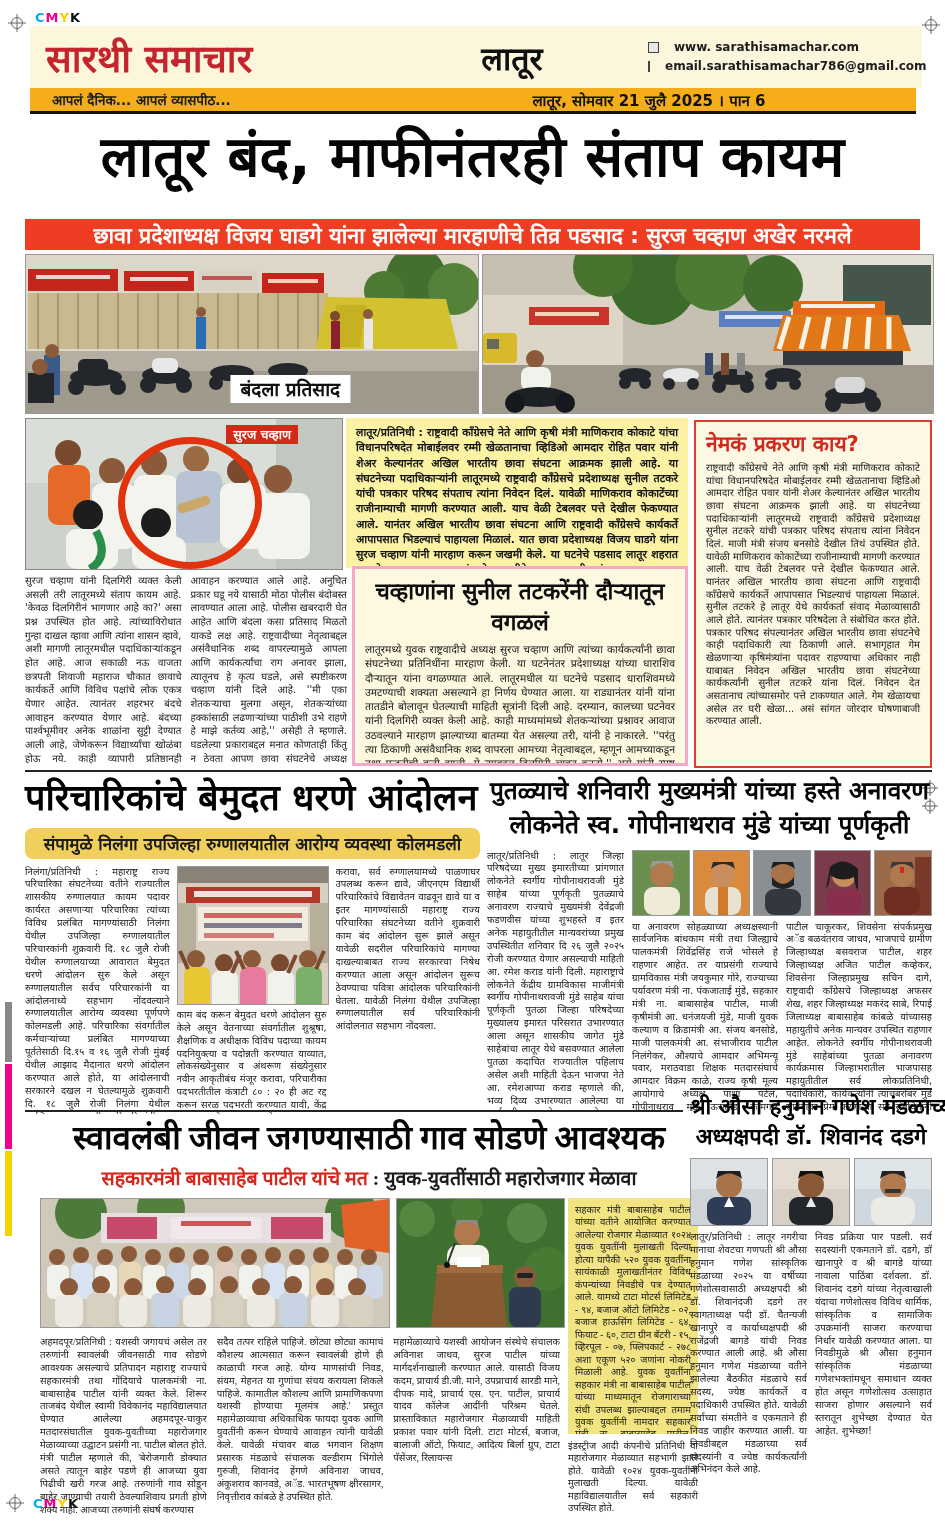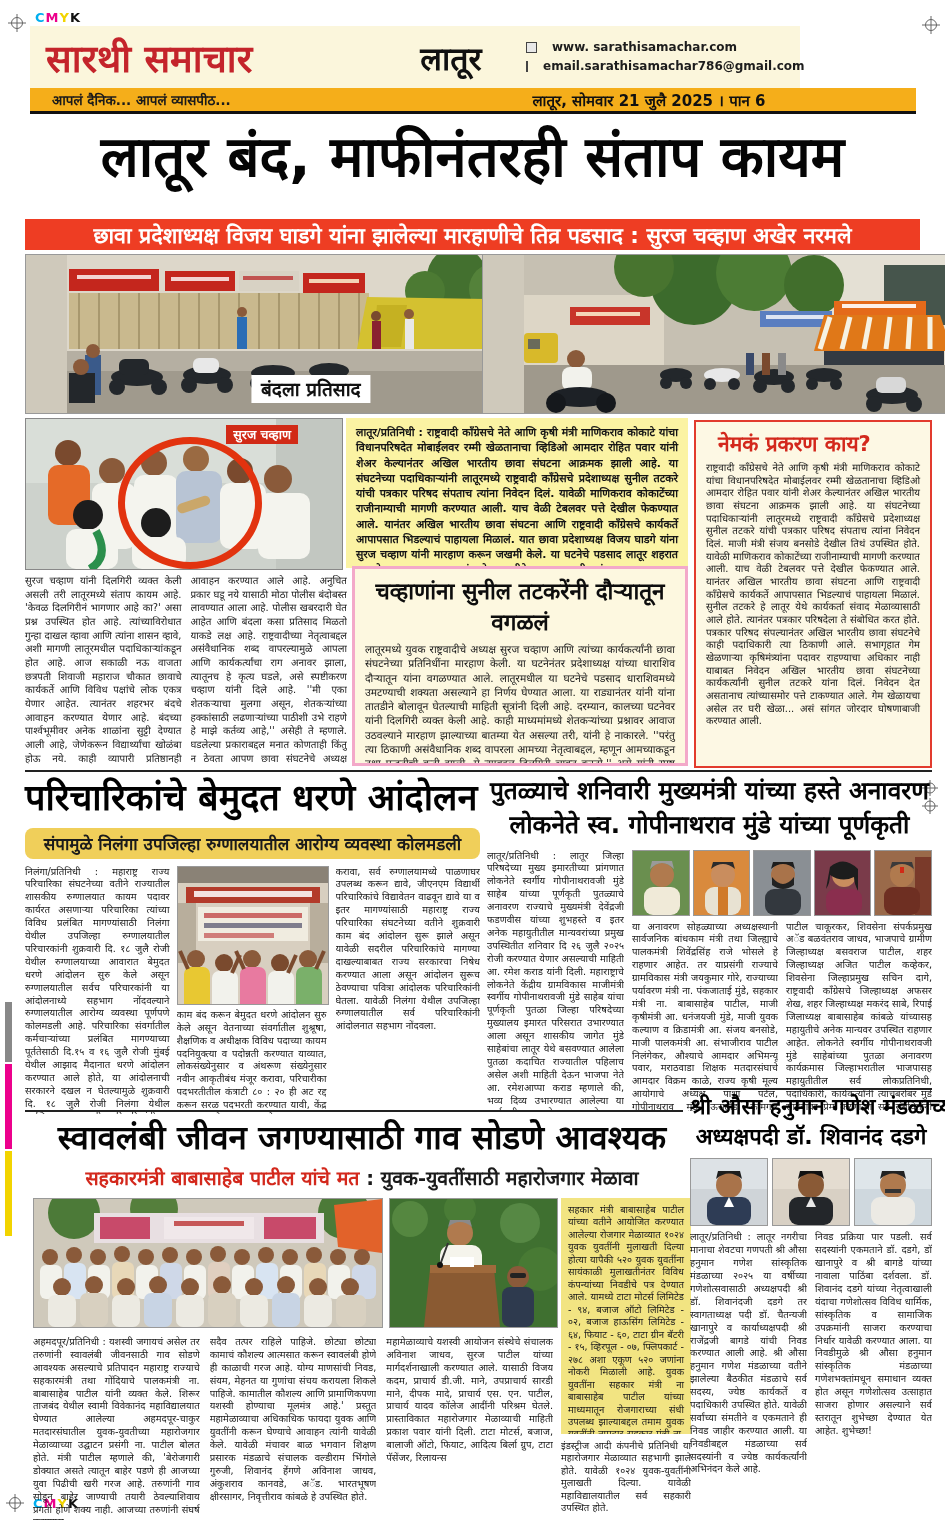--- a/index.html
+++ b/index.html
@@ -4,49 +4,49 @@
 <style>
   html,body{margin:0;padding:0;background:#fff;}
   #page{position:relative;width:945px;height:1538px;background:#ffffff;overflow:hidden;
         font-family:"DejaVu Sans",sans-serif;color:#1b1b1b;}
   .abs{position:absolute;}
   
   .regmark svg{display:block}
   .cmyk{font-size:13px;font-weight:bold;letter-spacing:1px;font-family:"DejaVu Sans",sans-serif;}
   .cmyk .c{color:#00aeef}.cmyk .m{color:#ec008c}.cmyk .y{color:#f2d400}.cmyk .k{color:#111}
   
-  .mast{left:30px;top:26px;width:770px;height:62px;background:#fbf6dc;display:flex;align-items:center;}
+  .mast{left:30px;top:26px;width:892px;height:62px;background:#fbf6dc;display:flex;align-items:center;}
   .mast-title{width:330px;padding-left:16px;font-size:38px;font-weight:bold;color:#c4242b;white-space:nowrap;}
   .mast-city{flex:1;text-align:center;font-size:32px;font-weight:bold;color:#101010;}
   .mast-contact{width:268px;font-size:12px;font-weight:bold;color:#1d1d1d;line-height:1.55;padding-right:6px;}
   .mast-contact .row{display:flex;align-items:center;gap:15px;white-space:nowrap;}
   .sq{display:inline-block;width:9px;height:9px;border:1.5px solid #444;background:#e8e8e8;}
   .band{left:30px;top:88px;width:886px;height:23px;background:#f5ae1a;border-bottom:3px solid #111;
         display:flex;align-items:center;}
   .band .tag{width:330px;padding-left:22px;font-size:13.5px;font-weight:bold;color:#1a1a1a;}
   .band .date{flex:1;text-align:center;font-size:15px;font-weight:bold;color:#111;}
   
   .headline{left:20px;top:114px;width:905px;text-align:center;font-size:56px;line-height:1.55;
             font-weight:bold;color:#050505;white-space:nowrap;}
   .banner{left:25px;top:219px;width:895px;height:31px;background:#ee3d23;color:#fff;display:flex;
           align-items:center;justify-content:center;font-size:21.5px;font-weight:bold;}
-  .photo{border:1px solid #999;overflow:hidden;background:#cfc9bb;padding-left:41px;}
+  .photo{border:1px solid #999;overflow:hidden;background:#cfc9bb;}
   .photoL{left:25px;top:254px;width:452px;height:158px;}
   .photoR{left:482px;top:254px;width:450px;height:158px;}
   .cap{position:absolute;left:50%;transform:translateX(-18%);bottom:10px;background:#fff;color:#111;
        font-size:19px;font-weight:bold;padding:1px 10px;}
   .video{left:25px;top:418px;width:316px;height:150px;border:1px solid #888;overflow:hidden;background:#c9cdc9;}
   .vlabel{position:absolute;right:44px;top:6px;background:#d12a16;color:#fff;font-size:12.5px;
           font-weight:bold;padding:1px 7px;}
   .ring{position:absolute;left:92px;top:18px;width:130px;height:118px;border:7px solid #e2330f;border-radius:50%;}
   .leadbox{left:346px;top:418px;width:342px;height:150px;background:#fbf3a3;padding:7px 10px;box-sizing:border-box;
            font-size:10.9px;font-weight:bold;line-height:1.4;text-align:justify;overflow:hidden;color:#151515;}
   .nemka{left:694px;top:420px;width:238px;height:348px;background:#fdf8e4;border:2px solid #e23b2e;
          padding:7px 10px;box-sizing:border-box;overflow:hidden;}
-  .nemka-t{font-size:21px;font-weight:bold;color:#d3281c;margin-bottom:5px;margin-left:12px;}
+  .nemka-t{font-size:21px;font-weight:bold;color:#d3281c;margin-bottom:5px;}
   .nemka-b{font-size:9.9px;line-height:1.28;text-align:justify;color:#181818;}
   .cols2{left:25px;top:574px;width:322px;height:192px;display:flex;gap:9px;}
   .coltext{flex:1;font-size:9.9px;line-height:1.38;text-align:justify;overflow:hidden;color:#191919;}
   .pinkbox{left:352px;top:566px;width:336px;height:200px;border:3px solid #f3a9c9;background:#fdf8e0;
            padding:5px 10px;box-sizing:border-box;overflow:hidden;}
   .pink-t{font-size:22.5px;font-weight:bold;text-align:center;color:#0d0d0d;margin:1px 0 5px;}
   .pink-b{font-size:10.5px;line-height:1.36;text-align:justify;color:#171717;}
   .rule{border-top:2px solid #222;height:0;}
   
   .nur{left:25px;top:774px;width:455px;}
@@ -60,21 +60,21 @@
   .mun{left:487px;top:774px;width:445px;}
   .mun-h{font-size:24.5px;font-weight:bold;text-align:center;line-height:1.4;color:#050505;white-space:nowrap;}
   .mun-body{display:flex;gap:8px;margin-top:7px;height:262px;overflow:hidden;}
   .mun-c1{width:138px;font-size:9.7px;line-height:1.33;text-align:justify;overflow:hidden;}
   .mun-right{width:300px;}
   .faces{display:flex;gap:3px;}
   .face{width:58px;height:64px;border:1px solid #999;overflow:hidden;}
   .mun-cols{display:flex;gap:8px;margin-top:5px;height:190px;overflow:hidden;}
   .mun-c{flex:1;font-size:9.7px;line-height:1.33;text-align:justify;overflow:hidden;}
   
-  .jobs{left:33px;top:1114px;width:658px;height:410px;}
+  .jobs{left:40px;top:1114px;width:658px;height:410px;font-family:Liberation Serif, serif;}
   .jobs-h{font-size:33px;font-weight:bold;text-align:center;color:#050505;white-space:nowrap;}
   .jobs-s{font-size:19.5px;text-align:center;margin-top:5px;font-weight:bold;}
   .jobs-s .red{color:#d3281c;}
   .jobs-media{position:absolute;left:0;top:84px;display:flex;gap:6px;}
   .gphoto{width:348px;height:128px;border:1px solid #999;overflow:hidden;background:#cfc9bb;}
   .pphoto{width:167px;height:128px;border:1px solid #999;overflow:hidden;background:#4c7a38;}
   .ybox{position:absolute;left:528px;top:84px;width:130px;height:236px;background:#f2e482;
         padding:6px 7px;box-sizing:border-box;font-size:9.6px;line-height:1.3;text-align:justify;overflow:hidden;}
   .jobs-c4{position:absolute;left:528px;top:326px;width:130px;height:80px;font-size:9.6px;line-height:1.3;
            text-align:justify;overflow:hidden;}

